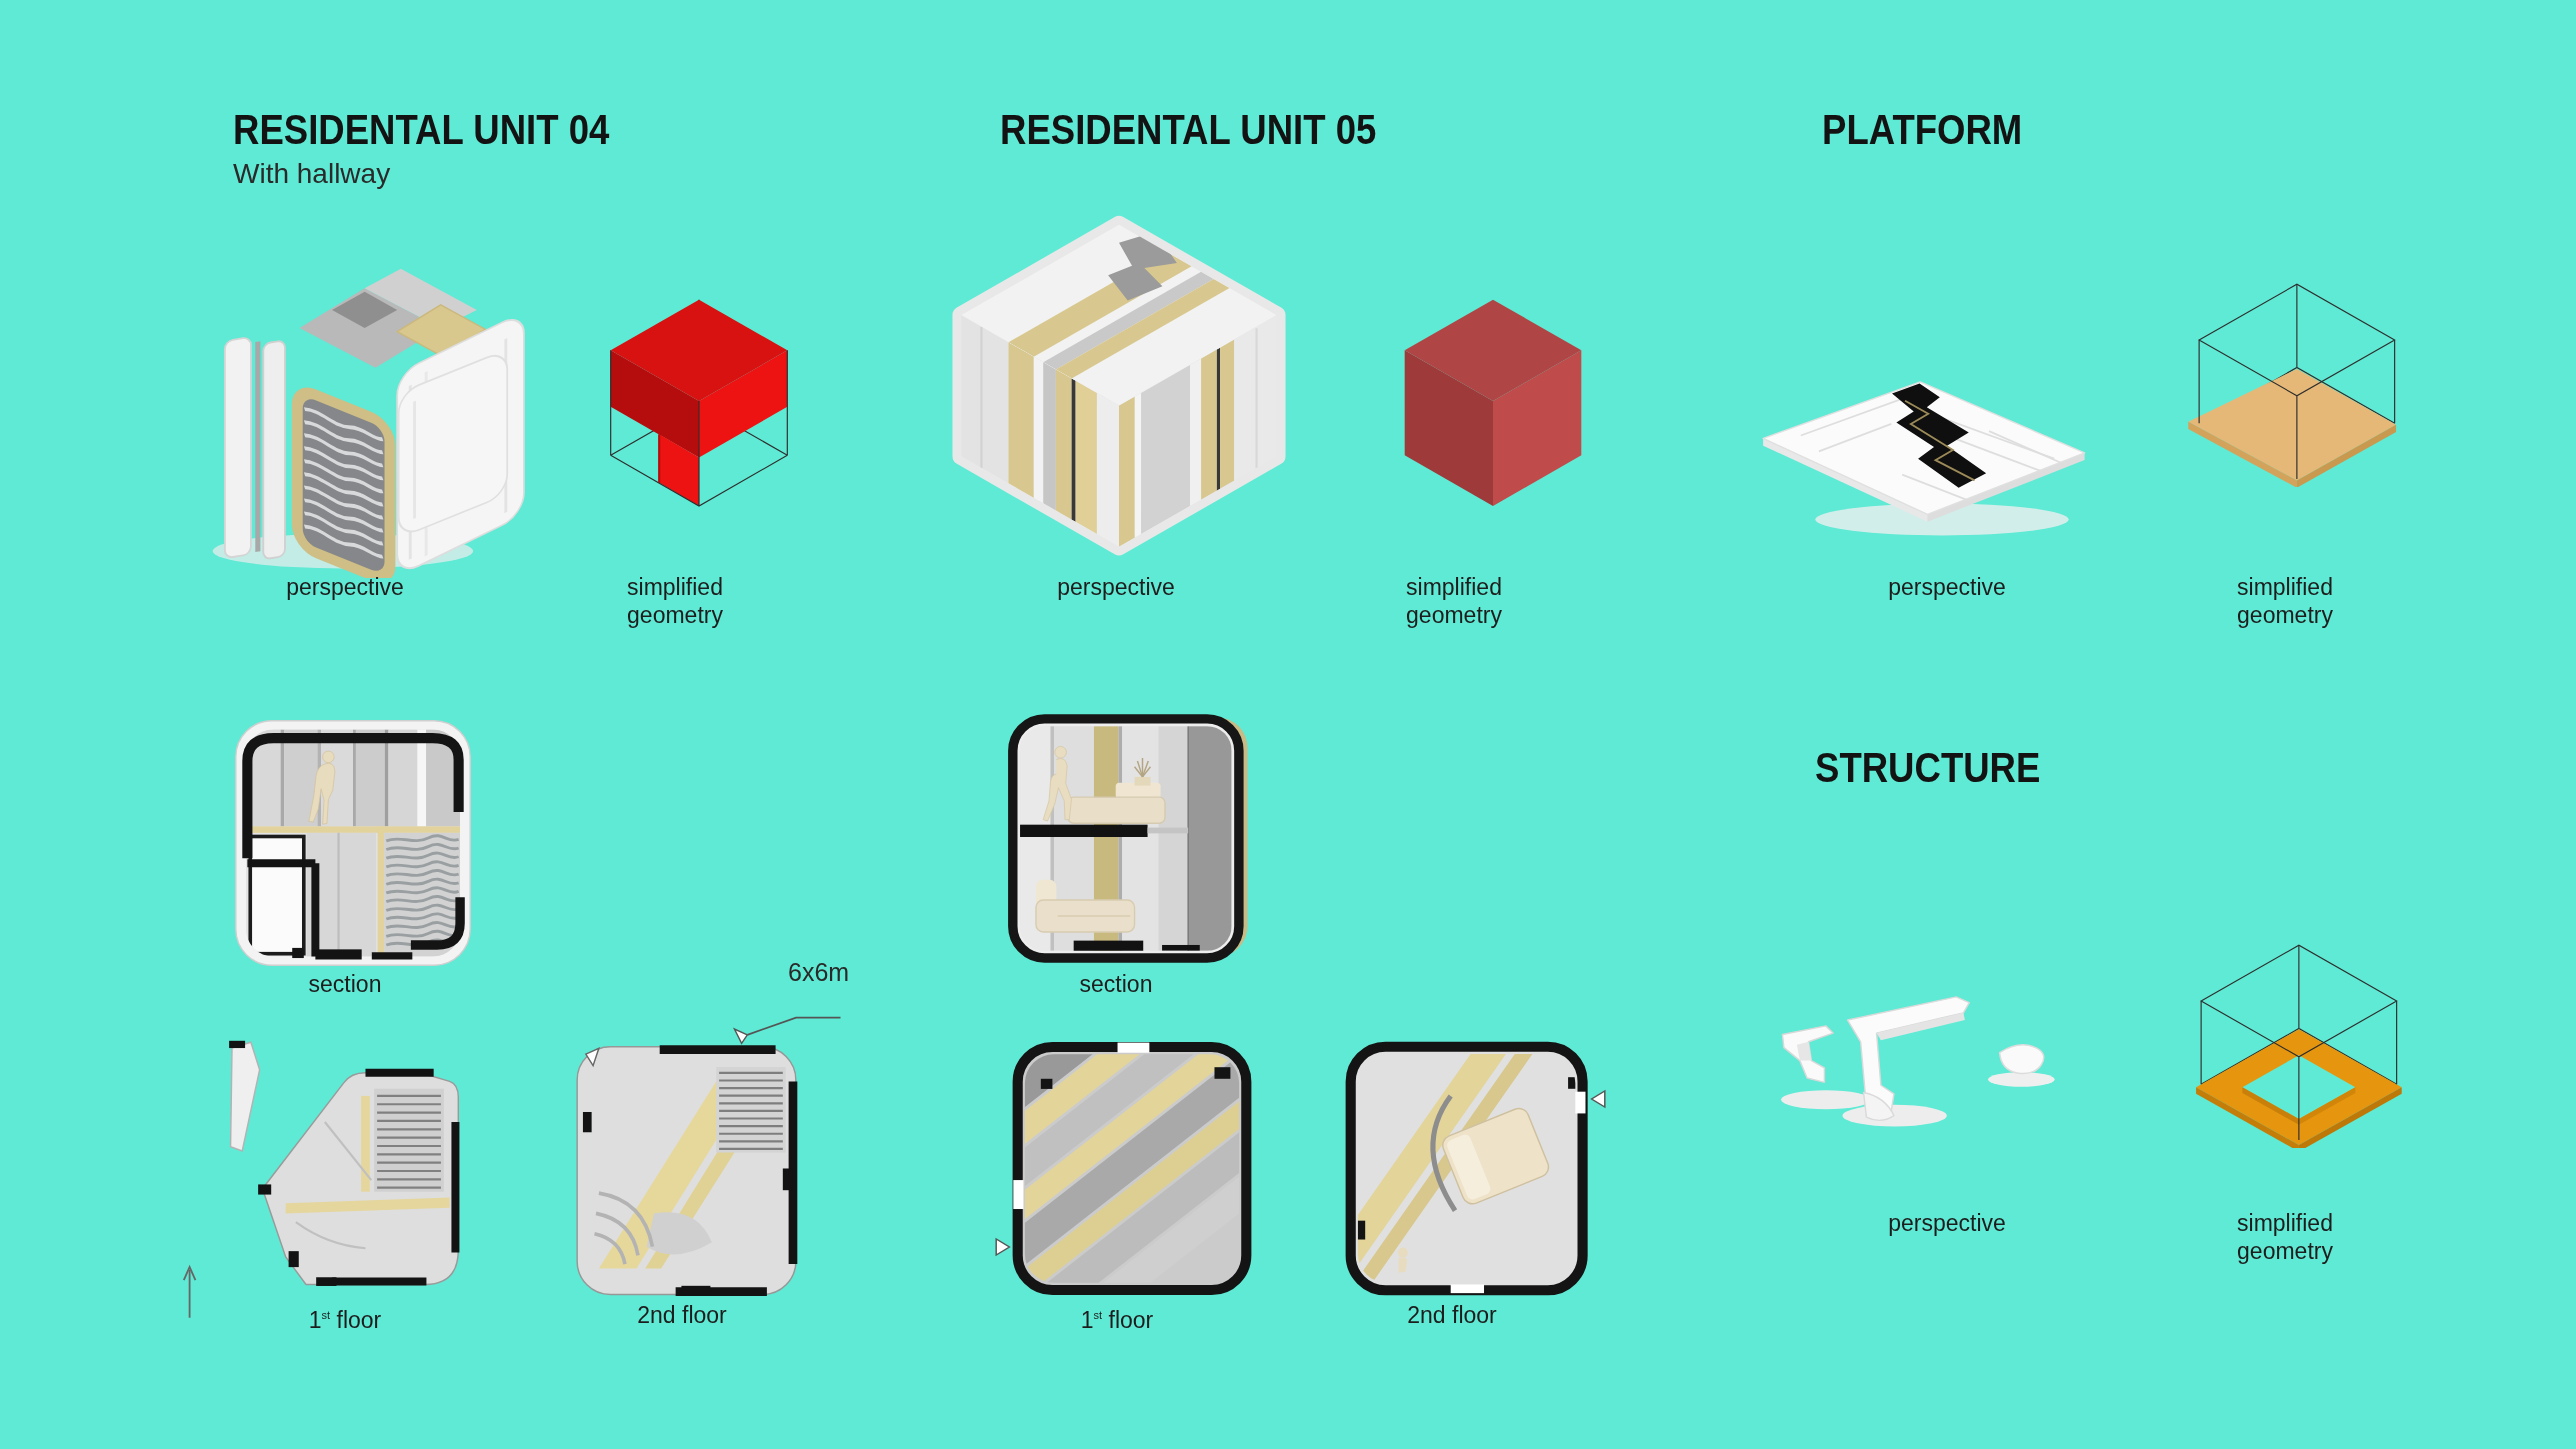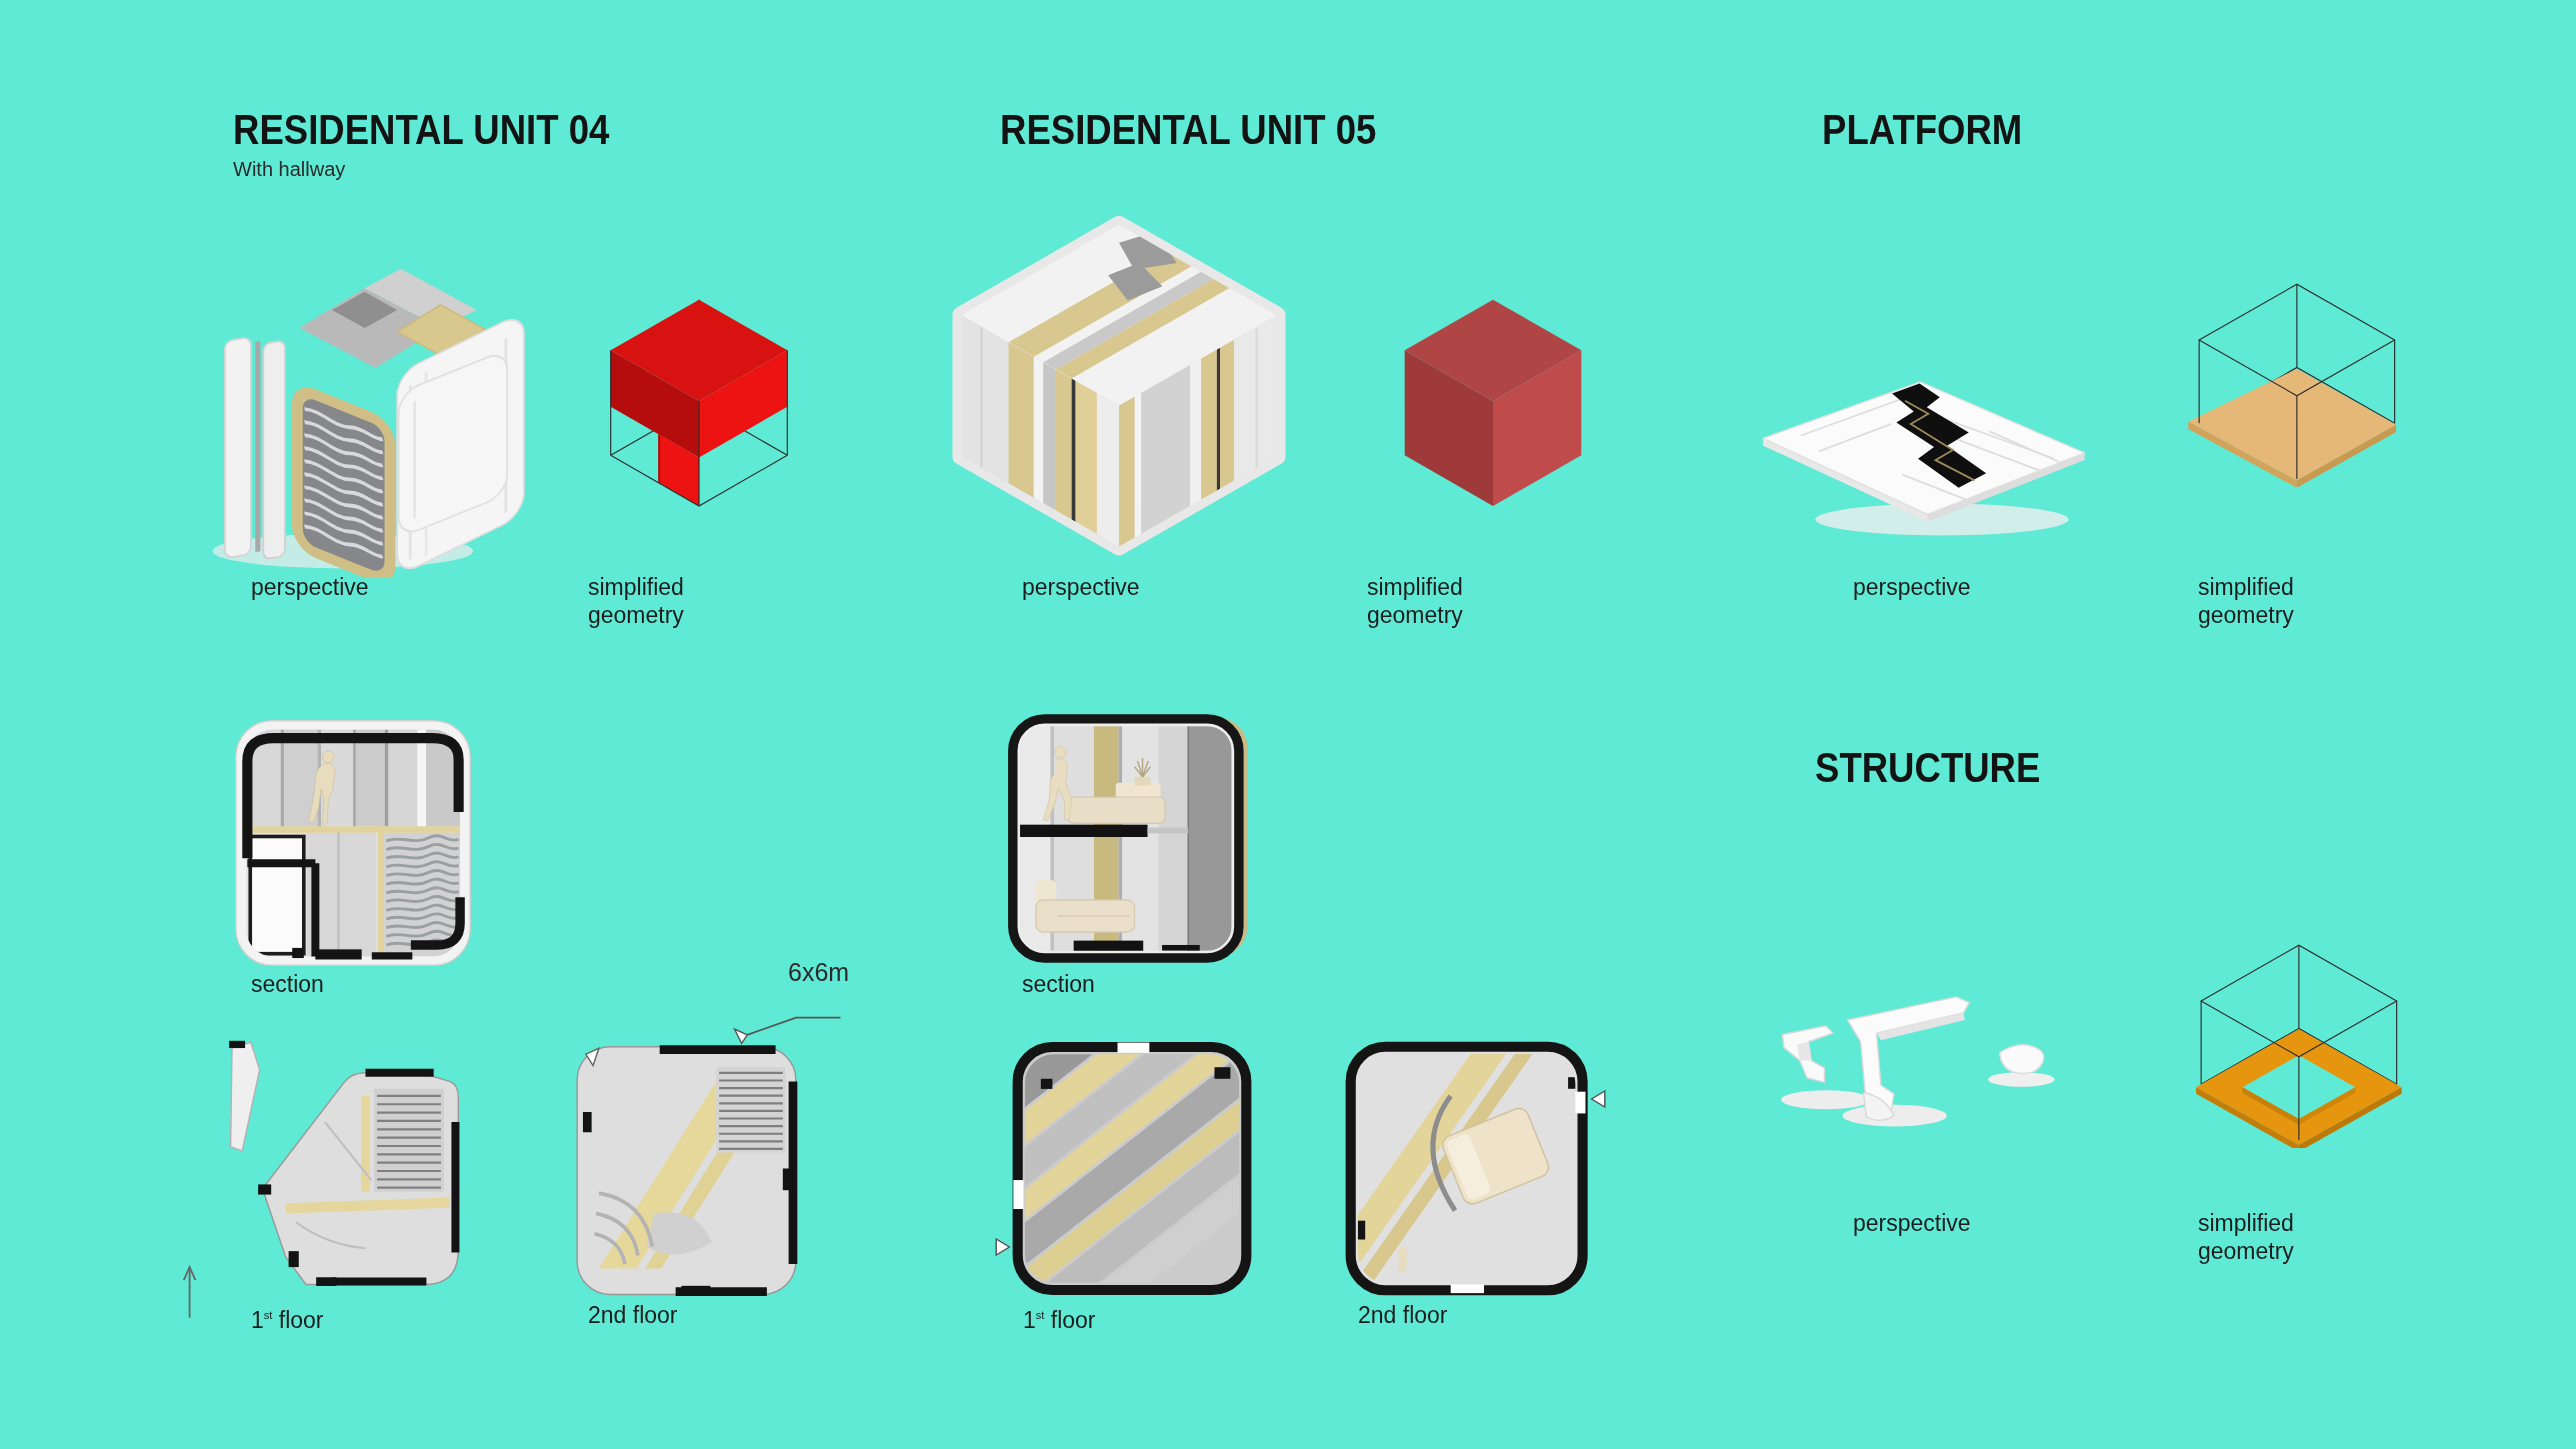--- a/index.html
+++ b/index.html
@@ -1,21 +1,21 @@
 <!DOCTYPE html>
 <html style="font-size:11.6px"><head>
 <meta charset="utf-8">
 <style>
   html,body{margin:0;padding:0;background:#fff;}
   #board{position:relative;width:2576px;height:1449px;background:#5eead4;overflow:hidden;
          font-family:"Liberation Sans", sans-serif;color:#1d1d1d;}
   .title{position:absolute;font-weight:700;font-size:43px;color:#131313;white-space:nowrap;
          transform:scaleX(.85);transform-origin:left top;letter-spacing:0px;}
-  .subtitle{position:absolute;font-size:20px;color:#2a2a2a;white-space:nowrap;}
-  .lbl{position:absolute;font-size:23px;line-height:28px;color:#1d1d1d;text-align:left;width:188px;}
+  .subtitle{position:absolute;font-size:28px;color:#2a2a2a;white-space:nowrap;}
+  .lbl{position:absolute;font-size:23px;line-height:28px;color:#1d1d1d;text-align:center;width:188px;}
   .lbl sup{font-size:11px;}
   .fig{position:absolute;}
   svg{display:block;}
 </style>
 </head>
 <body>
 
 <div id="board">
 
   <div class="title" style="left:233px;top:105px;">RESIDENTAL UNIT 04</div>

